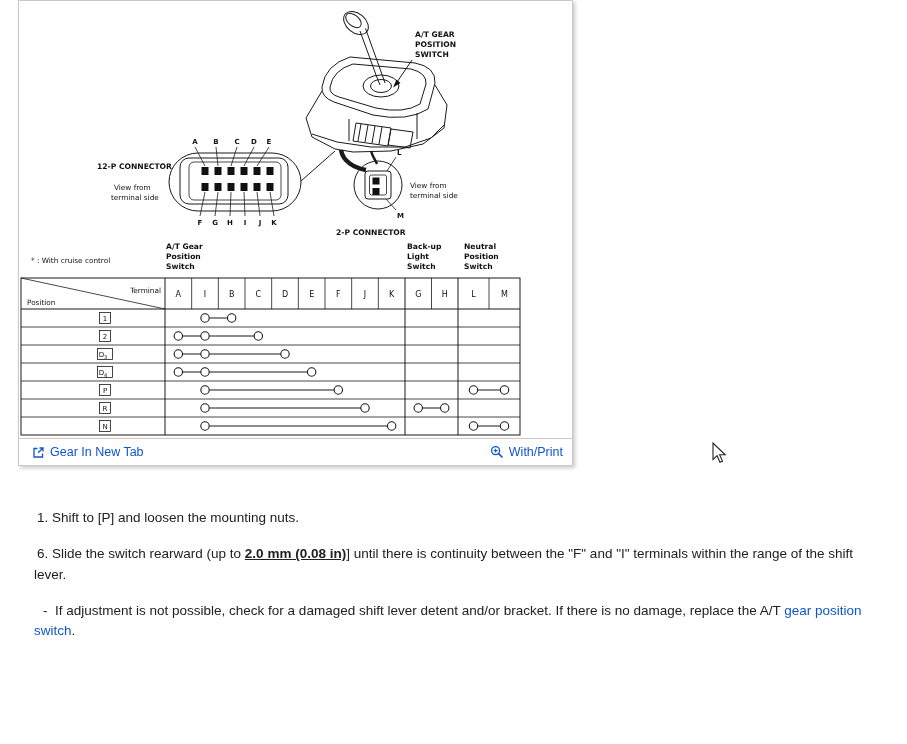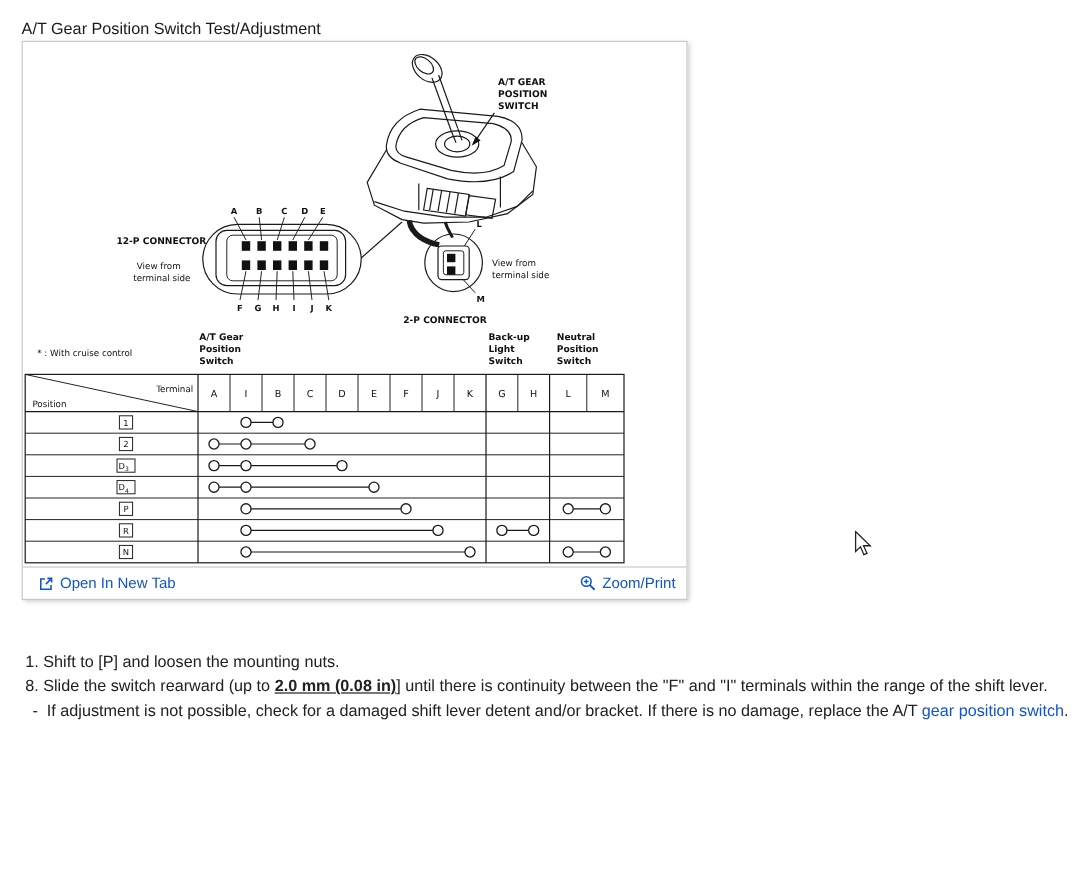--- a/index.html
+++ b/index.html
@@ -25,21 +25,21 @@
   }
   .footer-link {
     color:var(--link,#1155cc); font-size:12.5px; text-decoration:none;
     display:flex; align-items:center; gap:5px; cursor:pointer; white-space:nowrap;
   }
   .footer-link svg { display:block; }
   .content {
     margin:42px 0 0 18px; width:877px;
     font-size:13.5px; line-height:20.3px; color:#202124;
   }
-  .content p { margin:0; white-space:pre-wrap; }
+  .content p { margin:16px; white-space:pre-wrap; }
   p.step { text-indent:3px; }
   p.note-heading { margin-top:20px; font-weight:bold; text-indent:12px; }
   p.note-item { text-indent:9px; }
   .bold { font-weight:bold;text-decoration:underline; }
   .text-link { color:var(--link,#1155cc); cursor:pointer; }
   .cursor { position:absolute; left:712px; top:442px; }
 
   
   svg.diagram text { font-family:"DejaVu Sans", sans-serif; fill:#111; }
   .ln      { stroke:#1a1a1a; stroke-width:1; fill:none; }
@@ -50,21 +50,20 @@
   .t-note { font-size:7.3px; }
   .t-pin  { font-size:7px; font-weight:bold; }
   .t-head { font-size:8px; }
   .t-rowlabel { font-size:7px; }
 </style>
 </head>
 <body>
 
 <div class="page">
 
-  <div class="title">A/T Gear Position Switch Test/Adjustment</div>
 
   <div class="panel">
     <div class="panel-body">
       <svg class="diagram" viewBox="0 0 505 437" width="505" height="437">
 
         <g class="art">
           <ellipse cx="337" cy="22" rx="14" ry="9.5" transform="rotate(40 337 22)"></ellipse>
           <ellipse cx="334.5" cy="19.5" rx="9" ry="5.5" transform="rotate(40 334.5 19.5)"></ellipse>
           <line x1="341" y1="30" x2="357" y2="74"></line>
           <line x1="346.5" y1="27.5" x2="362.5" y2="72"></line>
@@ -257,36 +256,36 @@
         <text x="8" y="304" class="t-note">Position</text>
       </svg>
     </div>
 
     <div class="panel-footer">
       <a class="footer-link">
         <svg width="13" height="13" viewBox="0 0 13 13">
           <path d="M5.5 2.5 H2 V11 H10.5 V7.5" fill="none" stroke="currentColor" stroke-width="1.3"></path>
           <path d="M7.5 2 H11 V5.5 M11 2 L6.2 6.8" fill="none" stroke="currentColor" stroke-width="1.3"></path>
         </svg>
-        <span>Open In New Tab</span>
+        <span>Gear In New Tab</span>
       </a>
       <a class="footer-link">
         <svg width="14" height="14" viewBox="0 0 14 14">
           <circle cx="5.6" cy="5.6" r="4" fill="none" stroke="currentColor" stroke-width="1.3"></circle>
           <path d="M8.6 8.6 L12.5 12.5" stroke="currentColor" stroke-width="1.6"></path>
           <path d="M3.7 5.6 H7.5 M5.6 3.7 V7.5" stroke="currentColor" stroke-width="1.1"></path>
         </svg>
-        <span>Zoom/Print</span>
+        <span>With/Print</span>
       </a>
     </div>
   </div>
 
   <div class="content">
     <p class="step"><span>1. Shift to [P] and loosen the mounting nuts.</span></p>
-    <p class="step"><span>8. Slide the switch rearward (up to </span><span class="bold">2.0 mm (0.08 in)</span><span>] until there is continuity between the "F" and "I" terminals within the range of the shift lever.</span></p>
+    <p class="step"><span>6. Slide the switch rearward (up to </span><span class="bold">2.0 mm (0.08 in)</span><span>] until there is continuity between the "F" and "I" terminals within the range of the shift lever.</span></p>
     <p class="note-item"><span>-  If adjustment is not possible, check for a damaged shift lever detent and/or bracket. If there is no damage, replace the A/T </span><span class="text-link">gear position switch</span><span>.</span></p>
   </div>
 
 </div>
 
 <svg class="cursor" width="16" height="22" viewBox="0 0 16 22">
   <path d="M1,1 L1,17.5 L5.1,13.7 L7.9,20.2 L10.5,19.1 L7.6,12.8 L13.2,12.8 Z" fill="#ffffff" stroke="#222222" stroke-width="1.1"></path>
 </svg>
 
 </body></html>

